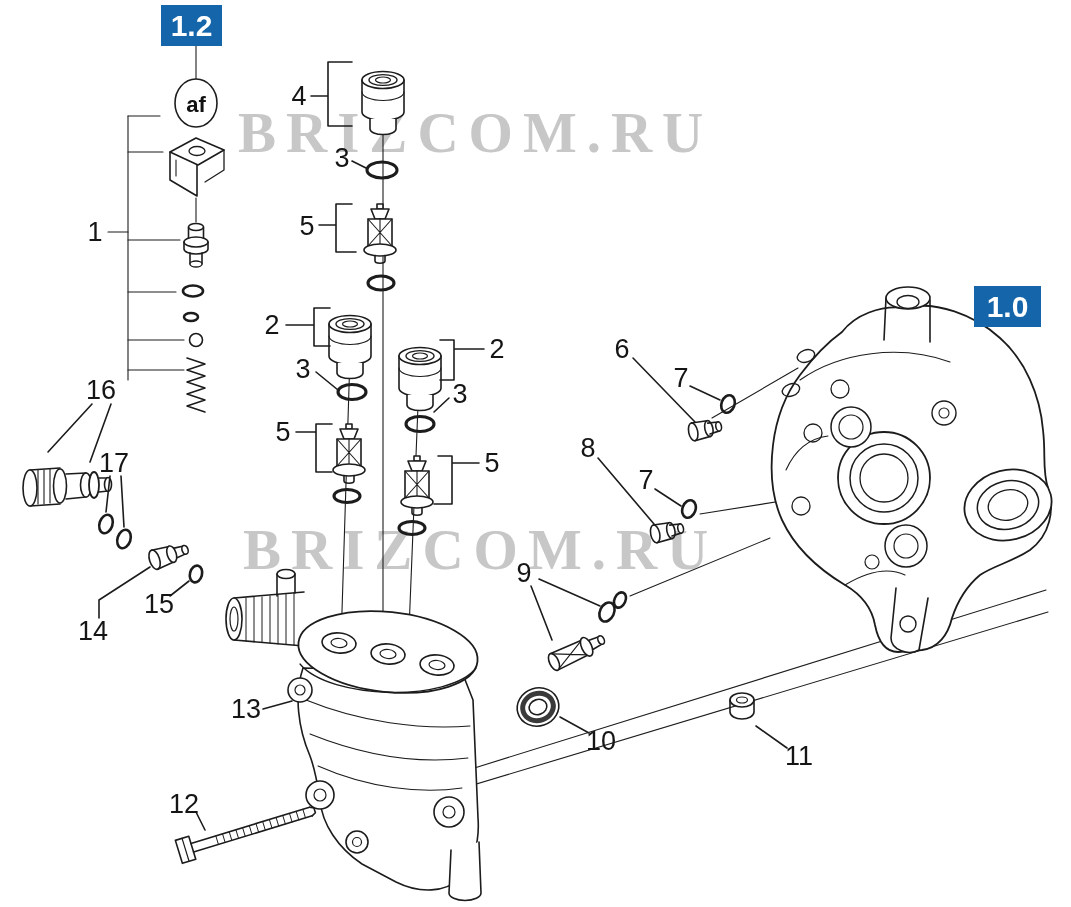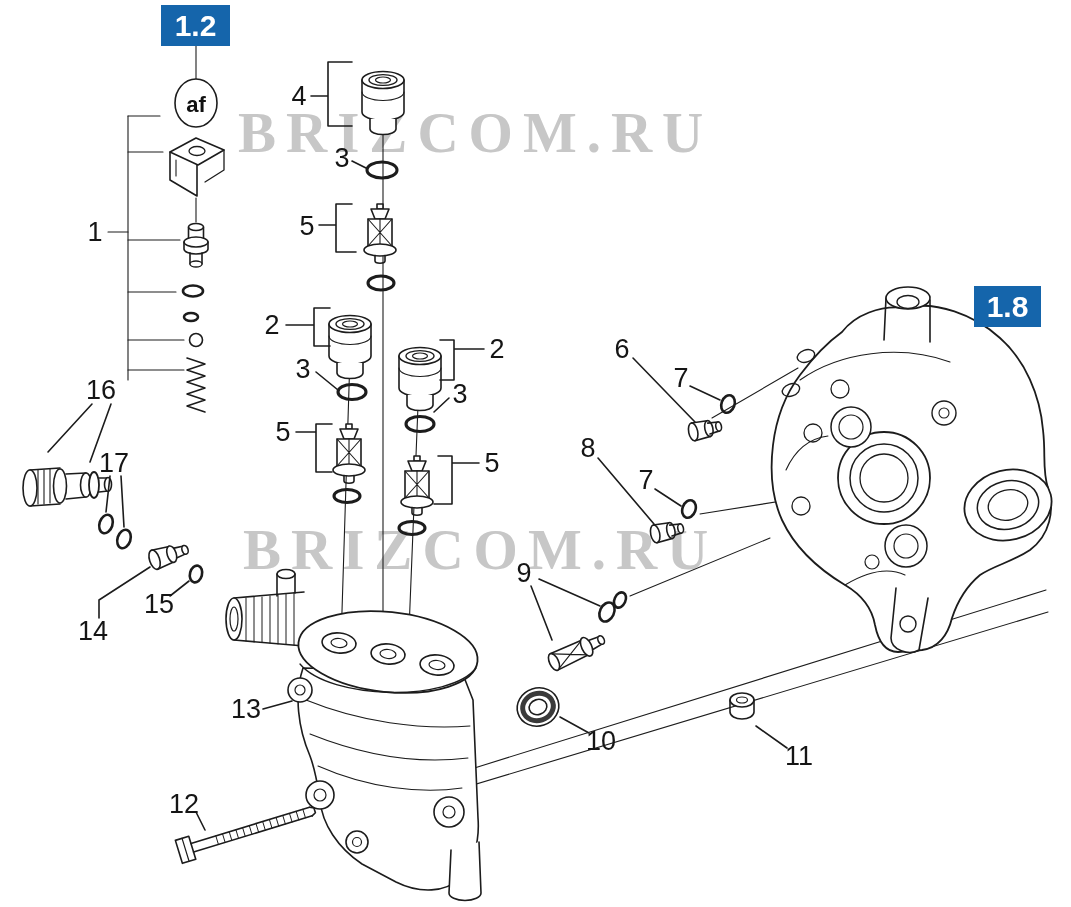--- a/index.html
+++ b/index.html
@@ -16,21 +16,21 @@
   svg#art .wfill{fill:#ffffff;}
   svg#art .oring{stroke:#1c1c1c;fill:none;stroke-width:3.1;}
   svg#art .oring-sm{stroke:#1c1c1c;fill:none;stroke-width:2.6;}
   svg#art .lbl{stroke:none;fill:#151515;font-family:"Liberation Sans",sans-serif;
                font-size:27px;text-anchor:middle;dominant-baseline:central;}
   svg#art .af{stroke:none;fill:#111;font-weight:700;font-size:22px;text-anchor:middle;
               dominant-baseline:central;font-family:"Liberation Sans",sans-serif;}
   .refbox{position:absolute;z-index:3;background:#1565ab;color:#ffffff;
           display:flex;align-items:center;justify-content:center;
           font-weight:700;font-size:30px;font-family:"Liberation Sans",sans-serif;}
-  #ref12{left:161px;top:5px;width:69px;height:41px;}
+  #ref12{left:161px;top:5px;width:61px;height:41px;}
   #ref21{left:974px;top:286px;width:67px;height:41px;}
 </style>
 </head>
 <body>
 
 <div id="stage">
 
   <div id="wm1" class="watermark">BRIZCOM.RU</div>
   <div id="wm2" class="watermark">BRIZCOM.RU</div>
 
@@ -288,15 +288,15 @@
       <text x="184" y="804" class="lbl">12</text>
       <text x="246" y="709" class="lbl">13</text>
       <text x="93" y="631" class="lbl">14</text>
       <text x="159" y="604" class="lbl">15</text>
       <text x="101" y="390" class="lbl">16</text>
       <text x="114" y="463" class="lbl">17</text>
     </g>
   </svg>
 
   <div id="ref12" class="refbox">1.2</div>
-  <div id="ref21" class="refbox">1.8</div>
+  <div id="ref21" class="refbox">1.0</div>
 
 </div>
 
 </body></html>

